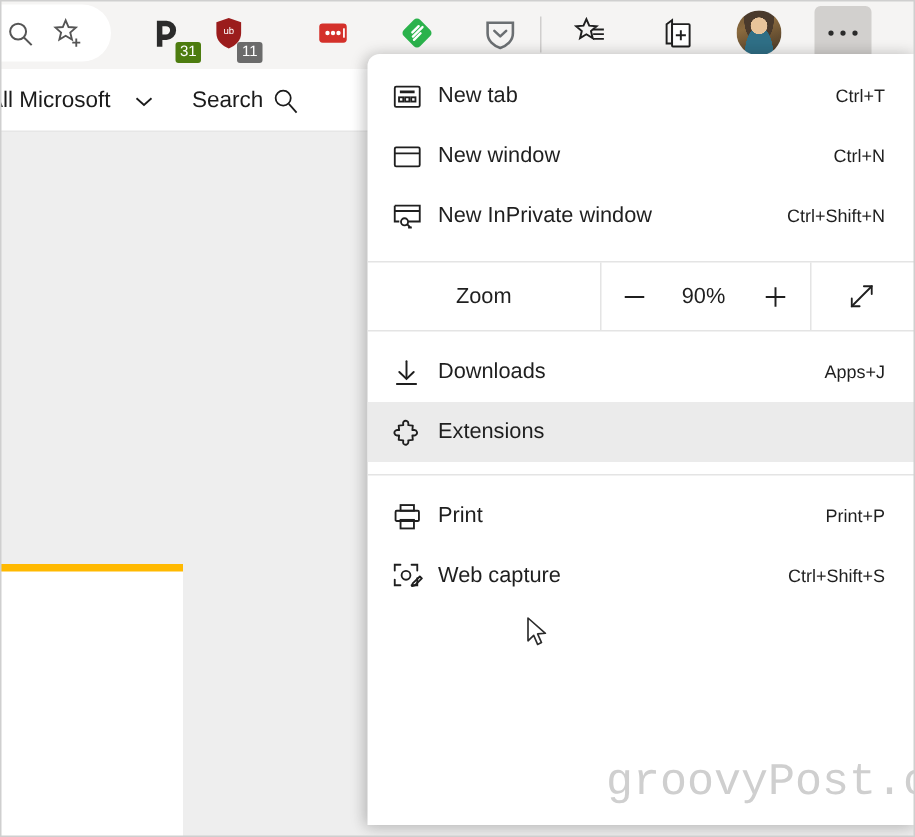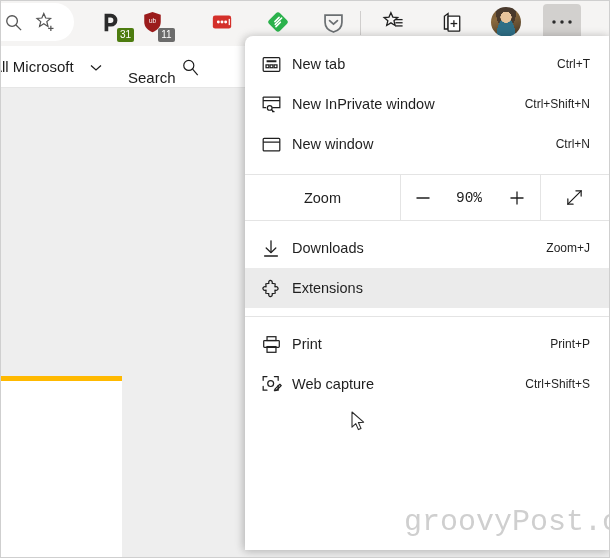--- a/index.html
+++ b/index.html
@@ -163,21 +163,21 @@
   }
   #zoomrow .zctl {
     display: flex; align-items: center; justify-content: center;
     height: 100%;
     border-left: 1px solid #e4e4e4;
   }
   #zoomrow .zminus { width: 44px; }
   #zoomrow .zpct {
     width: 50px; 
     font-size: 14.5px; color: #1f1f1f;
-    font-family: Liberation Mono, monospace;
+    font-family: Liberation Sans, sans-serif;
     border-left: none;
   }
   #zoomrow .zplus  { width: 46px; border-left: none; }
   #zoomrow .zfull  { width: 68px; }
 
   
   #cursor {
     position: absolute;
     left: 351px; top: 411px;
     width: 16px; height: 22px;
@@ -306,21 +306,21 @@
   </div>
 
   <div id="page">
     <div id="ms-header">
       <span class="lbl" style="left:-8px; top:12px;">All Microsoft</span>
       <span style="position:absolute; left:90px; top:18px;">
         <svg width="12" height="8" viewBox="0 0 12 8" fill="none" stroke="#1b1b1b" stroke-width="1.2">
             <polyline points="1,1.5 6,6 11,1.5"></polyline>
           </svg>
       </span>
-      <span class="lbl" style="left:128px; top:23px;">Search</span>
+      <span class="lbl" style="left:128px; top:12px;">Search</span>
       <span style="position:absolute; left:181px; top:12px;">
         <svg width="19" height="19" viewBox="0 0 20 20" fill="none" stroke="#1b1b1b" stroke-width="1.25">
           <circle cx="8.2" cy="7.8" r="5.3"></circle>
             <line x1="12.2" y1="11.8" x2="17.6" y2="18"></line>
         </svg>
       </span>
     </div>
 
     <div id="page-body">
       <div id="card"></div>
@@ -336,48 +336,48 @@
         <svg width="19" height="17" viewBox="0 0 20 18" fill="none" stroke="#1f1f1f" stroke-width="1.3">
           <rect x="1.2" y="1.8" width="17.6" height="14.4" rx="1"></rect>
           <line x1="4.8" y1="5.6" x2="15.2" y2="5.6" stroke-width="2"></line>
           <rect x="4.2" y="9.4" width="3" height="3"></rect>
             <rect x="8.5" y="9.4" width="3" height="3"></rect>
             <rect x="12.8" y="9.4" width="3" height="3"></rect>
         </svg>
       </span>
       <span class="mlabel">New tab</span>
       <span class="maccel">Ctrl+T</span>
+    </div>
+
+    <div class="mrow">
+      <span class="mi">
+        <svg width="19" height="17" viewBox="0 0 20 18" fill="none" stroke="#1f1f1f" stroke-width="1.3">
+          <rect x="1.2" y="2.4" width="17.6" height="13.4" rx="1"></rect>
+            <line x1="1.2" y1="6.6" x2="18.8" y2="6.6"></line>
+        </svg>
+      </span>
+      <span class="mlabel">New window</span>
+      <span class="maccel">Ctrl+N</span>
     </div>
 
     <div class="mrow">
       <span class="mi">
         <svg width="19" height="18" viewBox="0 0 20 19" fill="none" stroke="#1f1f1f" stroke-width="1.3">
           <path d="M1.2 2.2 h17.6 v11.2 h-8"></path>
             <path d="M1.2 2.2 v11.2 h3.2"></path>
             <line x1="1.2" y1="6" x2="18.8" y2="6"></line>
           <circle cx="8.1" cy="13.6" r="2.5"></circle>
             <line x1="10" y1="15.4" x2="12" y2="17.4"></line>
           <line x1="10.6" y1="17.6" x2="13.2" y2="17.6"></line>
         </svg>
       </span>
       <span class="mlabel">New InPrivate window</span>
       <span class="maccel">Ctrl+Shift+N</span>
     </div>
 
-    <div class="mrow">
-      <span class="mi">
-        <svg width="19" height="17" viewBox="0 0 20 18" fill="none" stroke="#1f1f1f" stroke-width="1.3">
-          <rect x="1.2" y="2.4" width="17.6" height="13.4" rx="1"></rect>
-            <line x1="1.2" y1="6.6" x2="18.8" y2="6.6"></line>
-        </svg>
-      </span>
-      <span class="mlabel">New window</span>
-      <span class="maccel">Ctrl+N</span>
-    </div>
-
     <div style="height:10px;"></div>
 
     <div id="zoomrow">
       <span class="zlabel">Zoom</span>
       <span class="zctl zminus">
         <svg width="18" height="18" viewBox="0 0 18 18" stroke="#1f1f1f" stroke-width="1.3">
             <line x1="2.5" y1="9" x2="15.5" y2="9"></line>
           </svg>
       </span>
       <span class="zctl zpct">90%</span>
@@ -402,21 +402,21 @@
 
     <div class="mrow">
       <span class="mi">
         <svg width="18" height="19" viewBox="0 0 18 19" fill="none" stroke="#1f1f1f" stroke-width="1.3" stroke-linecap="round">
           <line x1="9" y1="1.8" x2="9" y2="13"></line>
             <polyline points="4.2,9 9,13.6 13.8,9"></polyline>
             <line x1="2.6" y1="17" x2="15.4" y2="17"></line>
         </svg>
       </span>
       <span class="mlabel">Downloads</span>
-      <span class="maccel">Zoom+J</span>
+      <span class="maccel">Apps+J</span>
     </div>
 
 
     <div class="mrow hl">
       <span class="mi">
         <svg width="19" height="19" viewBox="0 0 20 20" fill="none" stroke="#1f1f1f" stroke-width="1.3" stroke-linejoin="round">
           <path d="M7.4 2.3 a1.9 1.9 0 0 1 3.4 1.2 l-.1 1.2 3.2 .3 -.3 3.2 1.3 -.1 a1.9 1.9 0 0 1 1.1 3.5 a1.9 1.9 0 0 1 -1.1 .3 l-1.3 -.1 .3 3.2 -3.2 .3 .1 1.2 a1.9 1.9 0 0 1 -3.4 1.2 a1.9 1.9 0 0 1 -.3 -1.2 l.1 -1.2 -3.2 -.3 .3 -3.2 -1.2 .1 a1.9 1.9 0 0 1 -1.2 -3.5 a1.9 1.9 0 0 1 1.2 -.3 l1.2 .1 -.3 -3.2 3.2 -.3 -.1 -1.2 a1.9 1.9 0 0 1 .3 -1.2 z"></path>
         </svg>
       </span>
       <span class="mlabel">Extensions</span>

